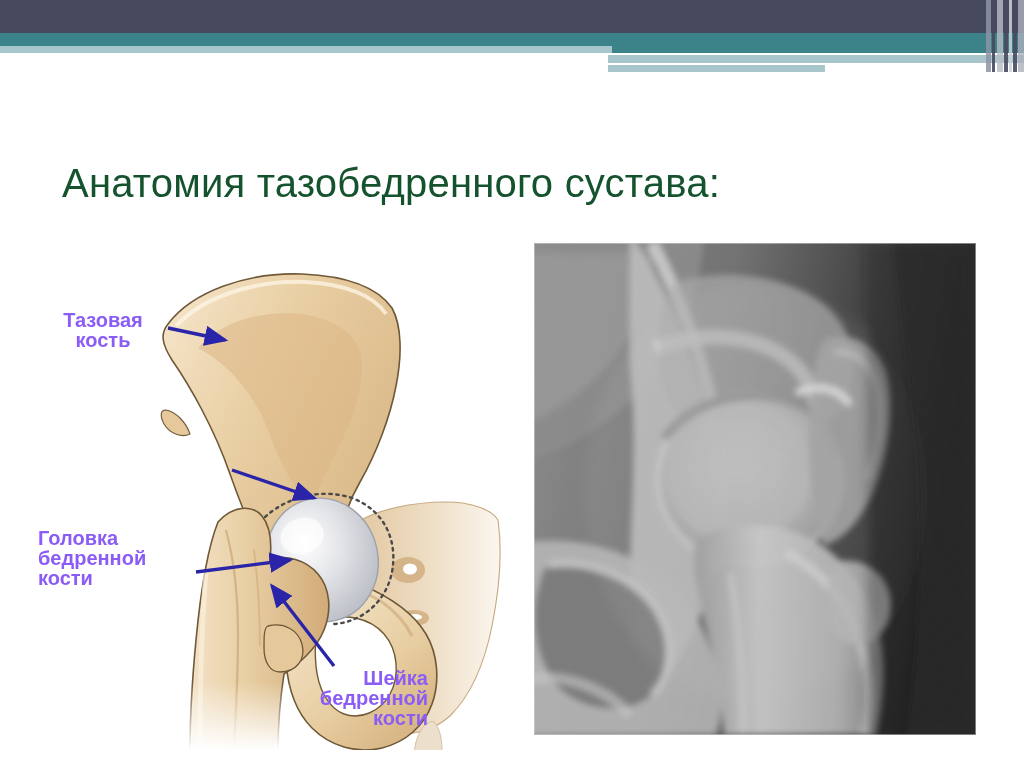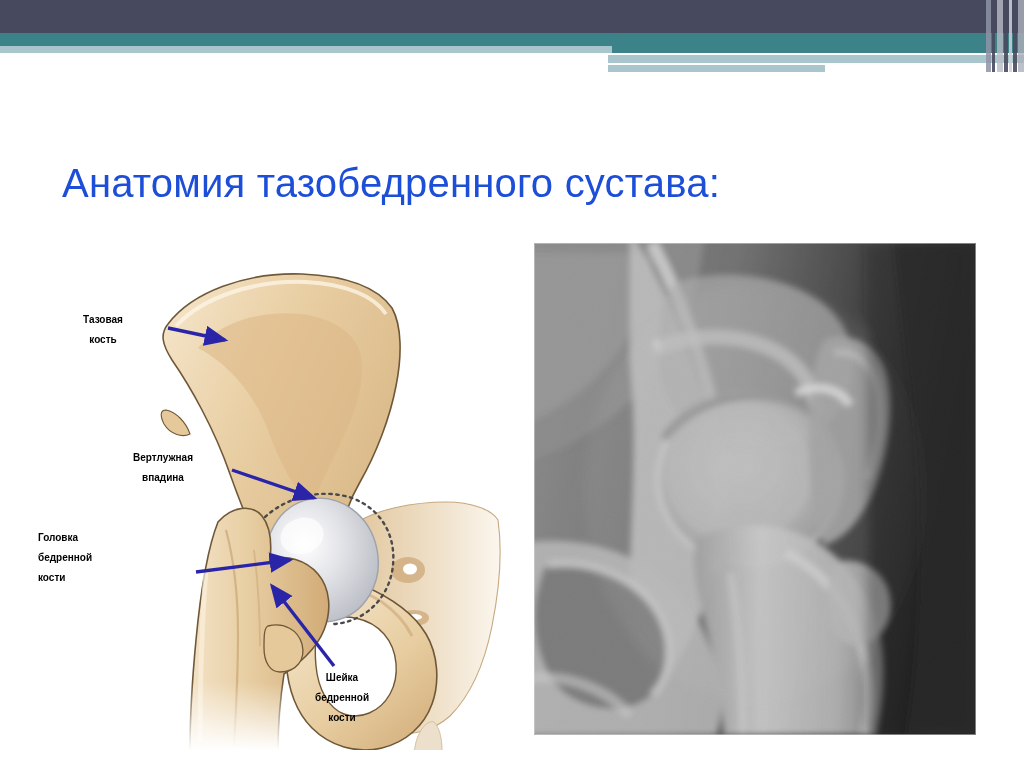--- a/index.html
+++ b/index.html
@@ -81,51 +81,51 @@
   }
 
   
   .title {
     position: absolute;
     left: 62px;
     top: 157px;
     width: 900px;
     font-size: 40px;
     line-height: 52px;
-    color: #1d4ed8;
+    color: #14532d;
     letter-spacing: 0.2px;
     font-weight: 400;
     white-space: nowrap;
   }
 
   
   .illustration {
     position: absolute;
     left: 40px;
     top: 230px;
     width: 480px;
     height: 520px;
   }
   .illustration svg { display: block; }
 
   
   .callout {
     position: absolute;
-    color: #000000;
+    color: #8b5cf6;
     font-weight: bold;
-    font-size: 10px;
+    font-size: 20px;
     line-height: 20px;
     text-align: center;
     font-family: "Liberation Sans", "DejaVu Sans", sans-serif;
     white-space: pre-line;
   }
   .callout-pelvic     { left: 38px;  top: 310px; width: 130px; text-align: center; }
   .callout-acetabulum { left: 92px;  top: 448px; width: 142px; text-align: center; }
   .callout-head       { left: 38px;  top: 528px; width: 152px; text-align: left; }
-  .callout-neck       { left: 272px; top: 668px; width: 140px; text-align: center; }
+  .callout-neck       { left: 288px; top: 668px; width: 140px; text-align: right; }
 
   
   .xray-frame {
     position: absolute;
     left: 534px;
     top: 243px;
     width: 442px;
     height: 492px;
     background: #1a1a1a;
     overflow: hidden;
@@ -305,22 +305,20 @@
         <line x1="128" y1="98" x2="185" y2="110" stroke="#2a25a8" stroke-width="3.4" marker-end="url(#arrowHead)"></line>
         <line x1="192" y1="240" x2="274" y2="268" stroke="#2a25a8" stroke-width="3.4" marker-end="url(#arrowHead)"></line>
         <line x1="156" y1="342" x2="250" y2="330" stroke="#2a25a8" stroke-width="3.4" marker-end="url(#arrowHead)"></line>
         <line x1="294" y1="436" x2="232" y2="356" stroke="#2a25a8" stroke-width="3.4" marker-end="url(#arrowHead)"></line>
       </g>
     </svg>
   </div>
 
   <div class="callout callout-pelvic">Тазовая
 кость</div>
-  <div class="callout callout-acetabulum">Вертлужная
-впадина</div>
   <div class="callout callout-head">Головка
 бедренной
 кости</div>
   <div class="callout callout-neck">Шейка
 бедренной
 кости</div>
 
   <div class="xray-frame">
     <svg width="442" height="492" viewBox="0 0 442 492">
       <defs>

